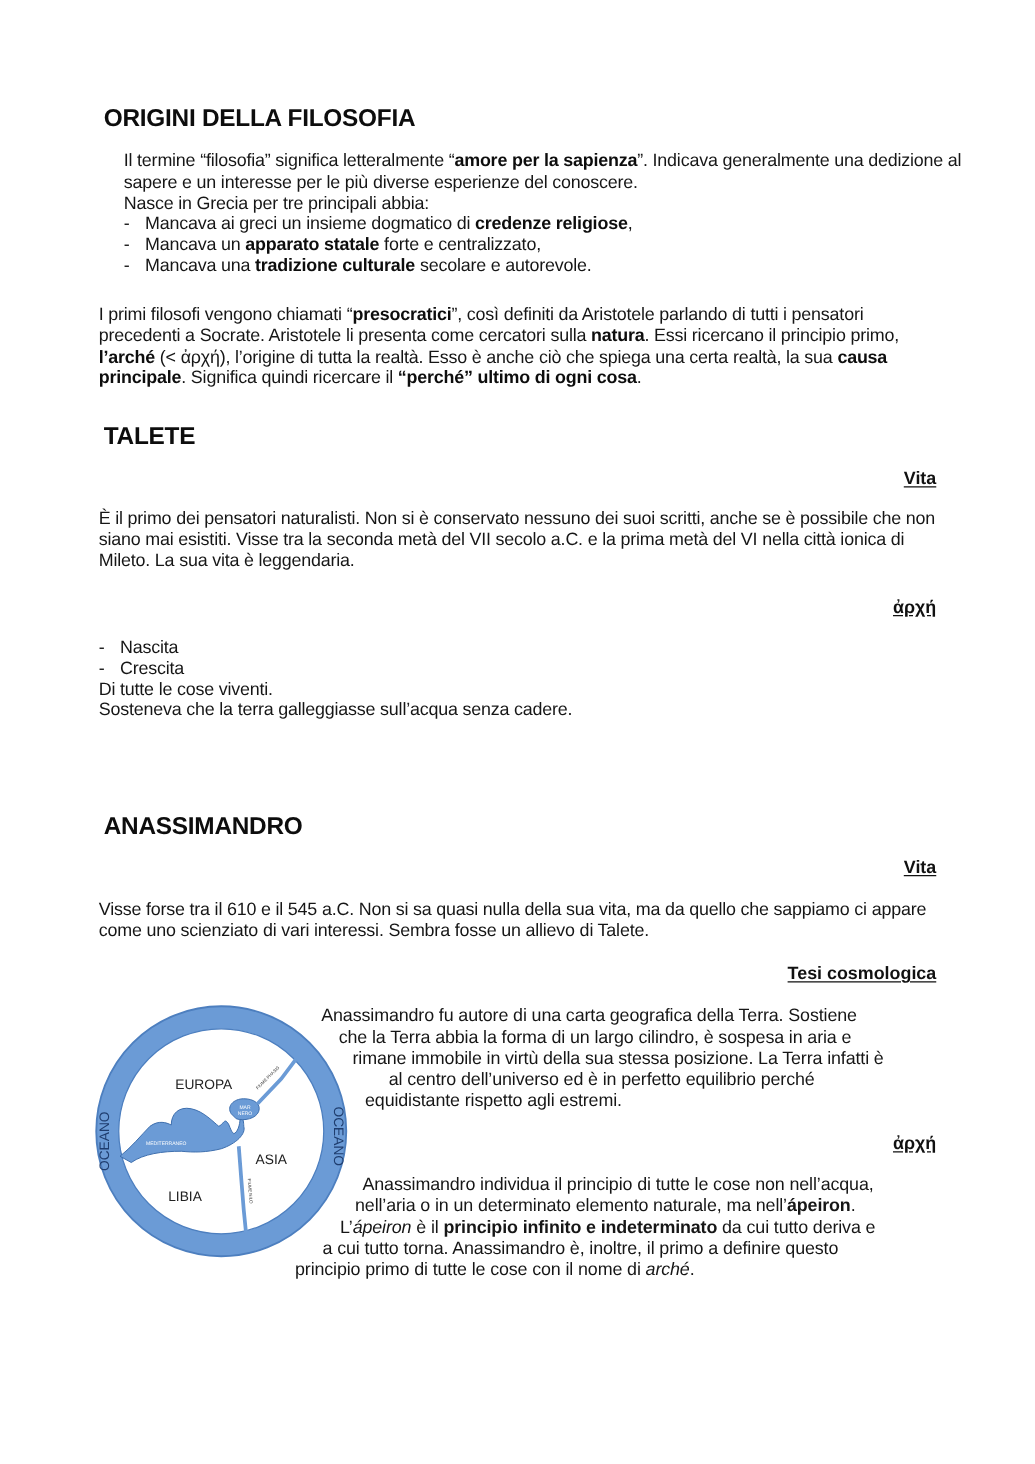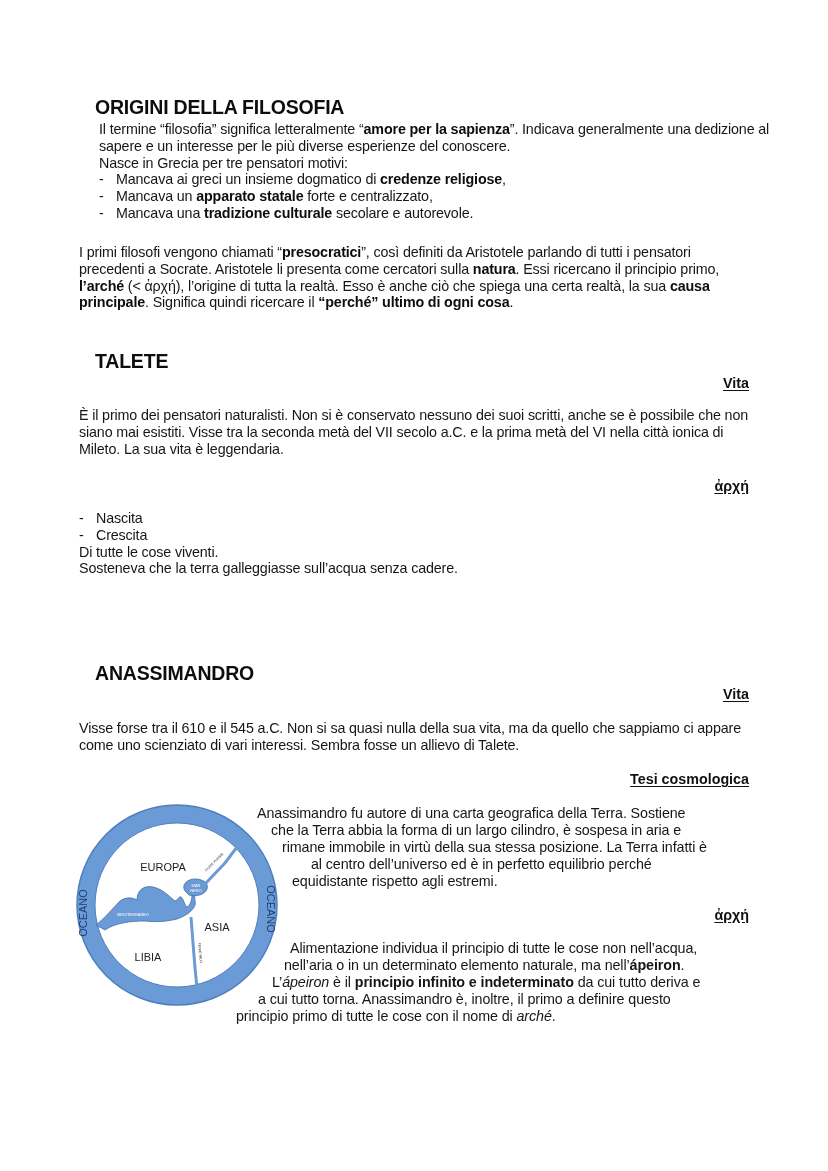--- a/index.html
+++ b/index.html
@@ -2,21 +2,21 @@
 <html><head>
   <meta charset="utf-8">
   <style>
     html, body { margin: 0; padding: 0; background: #ffffff; }
     body {
       width: 828px; height: 1171px; position: relative; overflow: hidden;
       font-family: "Liberation Sans", sans-serif; color: #111111;
     }
     .h1 {
       position: absolute; left: 79px; font-weight: bold; font-size: 19.5px;
-      letter-spacing: -0.2px; color: #0d0d0d; margin: 16px;
+      letter-spacing: -0.2px; color: #0d0d0d; margin: 4px;
     }
     .p {
       position: absolute; left: 79px; width: 680px; font-size: 14.3px;
       line-height: 16.8px; color: #161616; margin: 0; letter-spacing: -0.15px;
     }
     .p b { font-weight: bold; color: #0d0d0d; }
     .li { display: block; }
     .li .dash { display: inline-block; width: 17px; }
     .sub {
       position: absolute; right: 79px; font-size: 14.3px; font-weight: bold;
@@ -30,21 +30,21 @@
     .rtext i { font-style: italic; }
     .map { position: absolute; left: 75px; top: 803px; width: 204px; height: 204px; }
   </style>
 </head>
 <body>
 
 <h1 class="h1" style="top:80px;">ORIGINI DELLA FILOSOFIA</h1>
 
 <p class="p" style="top:121px;margin-left:20px;">
   <span id="intro"><span>Il termine “filosofia” significa letteralmente “</span><b>amore per la sapienza</b><span>”. Indicava generalmente una dedizione al sapere e un interesse per le più diverse esperienze del conoscere.</span></span><br>
-  <span>Nasce in Grecia per tre pensatori motivi:</span>
+  <span>Nasce in Grecia per tre principali abbia:</span>
   <span id="motivi"><span class="li"><span class="dash">-</span><span>Mancava ai greci un insieme dogmatico di </span><b>credenze religiose</b><span>,</span></span><span class="li"><span class="dash">-</span><span>Mancava un </span><b>apparato statale</b><span> forte e centralizzato,</span></span><span class="li"><span class="dash">-</span><span>Mancava una </span><b>tradizione culturale</b><span> secolare e autorevole.</span></span></span>
 </p>
 
 <p class="p" style="top:244px;" id="presocratici"><span>I primi filosofi vengono chiamati “</span><b>presocratici</b><span>”, così definiti da Aristotele parlando di tutti i pensatori precedenti a Socrate. Aristotele li presenta come cercatori sulla </span><b>natura</b><span>. Essi ricercano il principio primo, </span><b>l’arché</b><span> (&lt; ἀρχή), l’origine di tutta la realtà. Esso è anche ciò che spiega una certa realtà, la sua </span><b>causa principale</b><span>. Significa quindi ricercare il </span><b>“perché” ultimo di ogni cosa</b><span>.</span></p>
 
 <h1 class="h1" style="top:334px;">TALETE</h1>
 
 <span class="sub" style="top:375px;">Vita</span>
 
 <p class="p" style="top:407px;">È il primo dei pensatori naturalisti. Non si è conservato nessuno dei suoi scritti, anche se è possibile che non siano mai esistiti. Visse tra la seconda metà del VII secolo a.C. e la prima metà del VI nella città ionica di Mileto. La sua vita è leggendaria.</p>
@@ -67,21 +67,21 @@
 <span class="sub" style="top:771px;">Tesi cosmologica</span>
 
 <div class="rtext" style="left:257px; top:805px;">Anassimandro fu autore di una carta geografica della Terra. Sostiene</div>
 <div class="rtext" style="left:271px; top:822px;">che la Terra abbia la forma di un largo cilindro, è sospesa in aria e</div>
 <div class="rtext" style="left:282px; top:839px;">rimane immobile in virtù della sua stessa posizione. La Terra infatti è</div>
 <div class="rtext" style="left:288px; top:856px;margin-left:23px;">al centro dell’universo ed è in perfetto equilibrio perché</div>
 <div class="rtext" style="left:292px; top:873px;">equidistante rispetto agli estremi.</div>
 
 <span class="sub" style="top:907px;">ἀρχή</span>
 
-<div class="rtext" style="left:290px; top:940px;">Alimentazione individua il principio di tutte le cose non nell’acqua,</div>
+<div class="rtext" style="left:290px; top:940px;">Anassimandro individua il principio di tutte le cose non nell’acqua,</div>
 <div class="rtext" style="left:284px; top:957px;">
   <span>nell’aria o in un determinato elemento naturale, ma nell’</span><b>ápeiron</b><span>.</span>
 </div>
 <div class="rtext" style="left:272px; top:974px;">
   <span>L’</span><i>ápeiron</i><span> è il </span><b>principio infinito e indeterminato</b><span> da cui tutto deriva e</span>
 </div>
 <div class="rtext" style="left:258px; top:991px;">a cui tutto torna. Anassimandro è, inoltre, il primo a definire questo</div>
 <div class="rtext" style="left:236px; top:1008px;">
   <span>principio primo di tutte le cose con il nome di </span><i>arché</i><span>.</span>
 </div>

